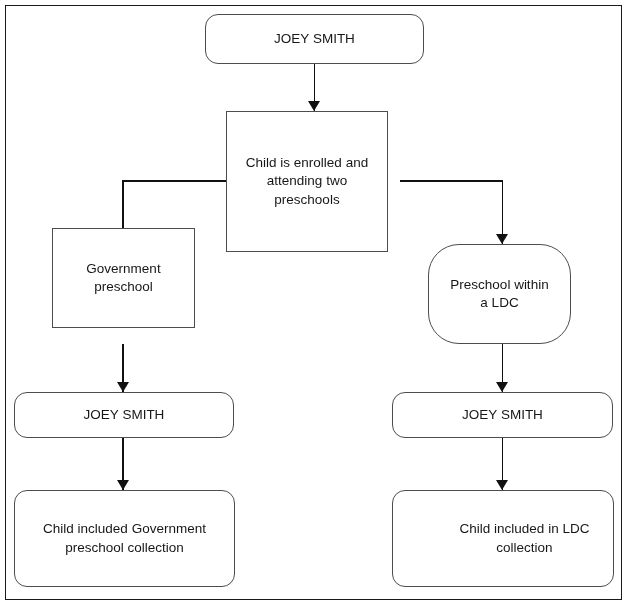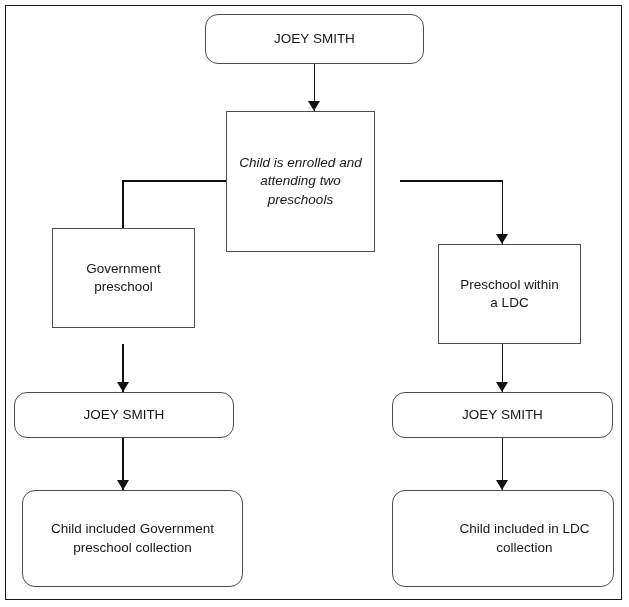--- a/index.html
+++ b/index.html
@@ -45,26 +45,26 @@
     border-radius: 13px;
   }
   .node .label {
     display: block;
     padding: 0 10px;
     white-space: pre-line;
   }
 
   
   #node-top        { left: 205px; top: 14px;  width: 219px; height: 50px; }
-  #node-enrolled   { left: 226px; top: 111px; width: 149px; height: 141px; font-style: italic; }
+  #node-enrolled   { left: 226px; top: 111px; width: 162px; height: 141px; }
   #node-gov        { left: 52px;  top: 228px; width: 143px; height: 100px; }
-  #node-ldc        { left: 438px; top: 244px; width: 143px; height: 100px; }
+  #node-ldc        { left: 428px; top: 244px; width: 143px; height: 100px; border-radius: 31px; }
   #node-joey-left  { left: 14px;  top: 392px; width: 220px; height: 46px; }
   #node-joey-right { left: 392px; top: 392px; width: 221px; height: 46px; }
-  #node-out-left   { left: 22px;  top: 490px; width: 221px; height: 97px; }
+  #node-out-left   { left: 14px;  top: 490px; width: 221px; height: 97px; }
   #node-out-right  { left: 392px; top: 490px; width: 222px; height: 97px; padding-left: 43px; }
 
   
   .conn {
     position: absolute;
     background: #111111;
     z-index: 2;
   }
   .v { width: 1.5px; }
   .h { height: 1.5px; }

